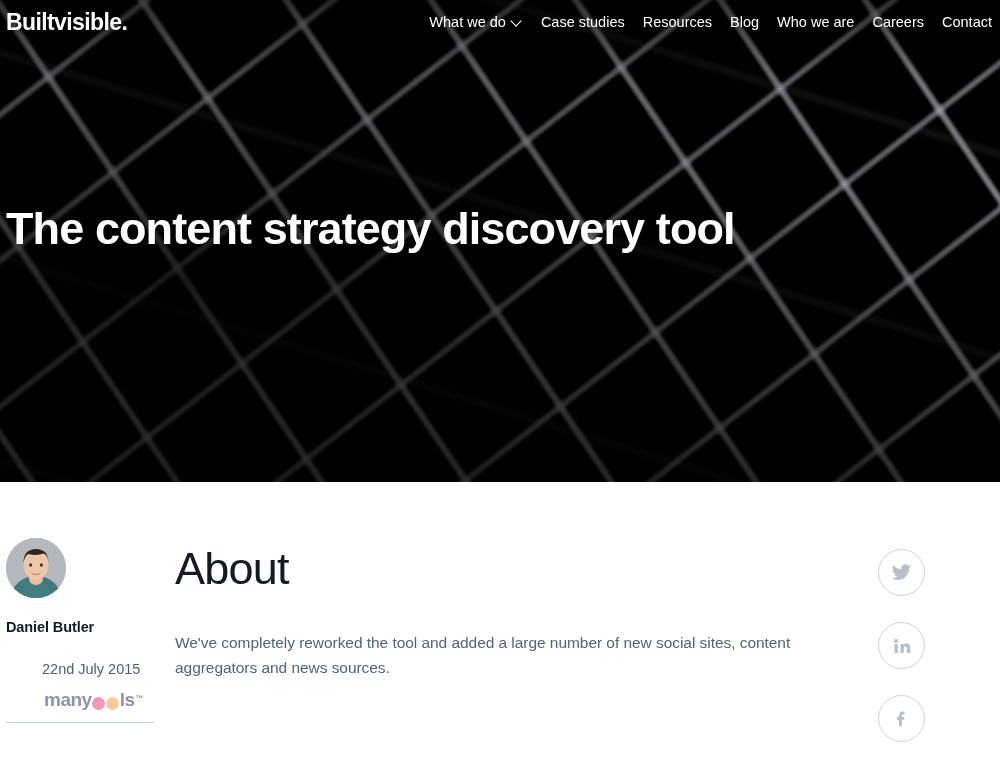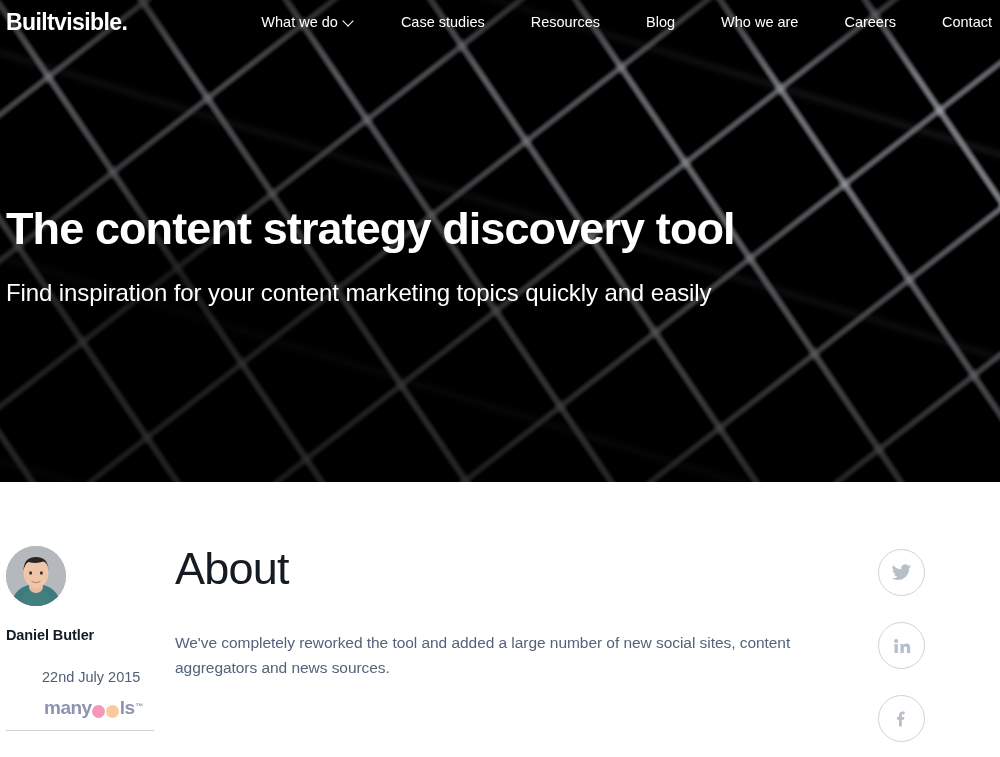--- a/index.html
+++ b/index.html
@@ -87,21 +87,21 @@
     font-weight: 700;
     letter-spacing: -0.6px;
     line-height: 1;
     white-space: nowrap;
   }
   .nav-links {
     margin-left: auto;
     margin-right: 8px;
     display: flex;
     align-items: flex-end;
-    gap: 46px;
+    gap: 18px;
   }
   .nav-item {
     display: flex;
     align-items: center;
     gap: 6px;
     color: #ffffff;
     font-size: 14.5px;
     font-weight: 400;
     white-space: nowrap;
     cursor: pointer;
@@ -160,21 +160,21 @@
     position: relative;
     width: 1000px;
     height: 275px;
     background: #ffffff;
     padding-top: 64px;
   }
 
   .meta {
     position: absolute;
     left: 6px;
-    top: 64px;
+    top: 56px;
     width: 150px;
   }
   .avatar {
     width: 60px; height: 60px;
     border-radius: 50%;
     overflow: hidden;
     background: #b9bcc0;
     position: relative;
   }
   .avatar svg { display: block; }
@@ -308,21 +308,20 @@
         <span>Careers</span>
       </div>
       <div class="nav-item">
         <span>Contact</span>
       </div>
     </div>
   </nav>
 
   <div class="hero-copy">
     <h1 class="hero-title">The content strategy discovery tool</h1>
-    <p class="hero-sub">Find inspiration for your content marketing topics quickly and easily</p>
   </div>
 </header>
 
 <main class="content">
 
   <aside class="meta">
     <div class="avatar">
       <svg width="60" height="60" viewBox="0 0 60 60">
         <rect width="60" height="60" fill="#b5b8bc"></rect>
         <ellipse cx="30" cy="58" rx="24" ry="20" fill="#3f7b7e"></ellipse>

